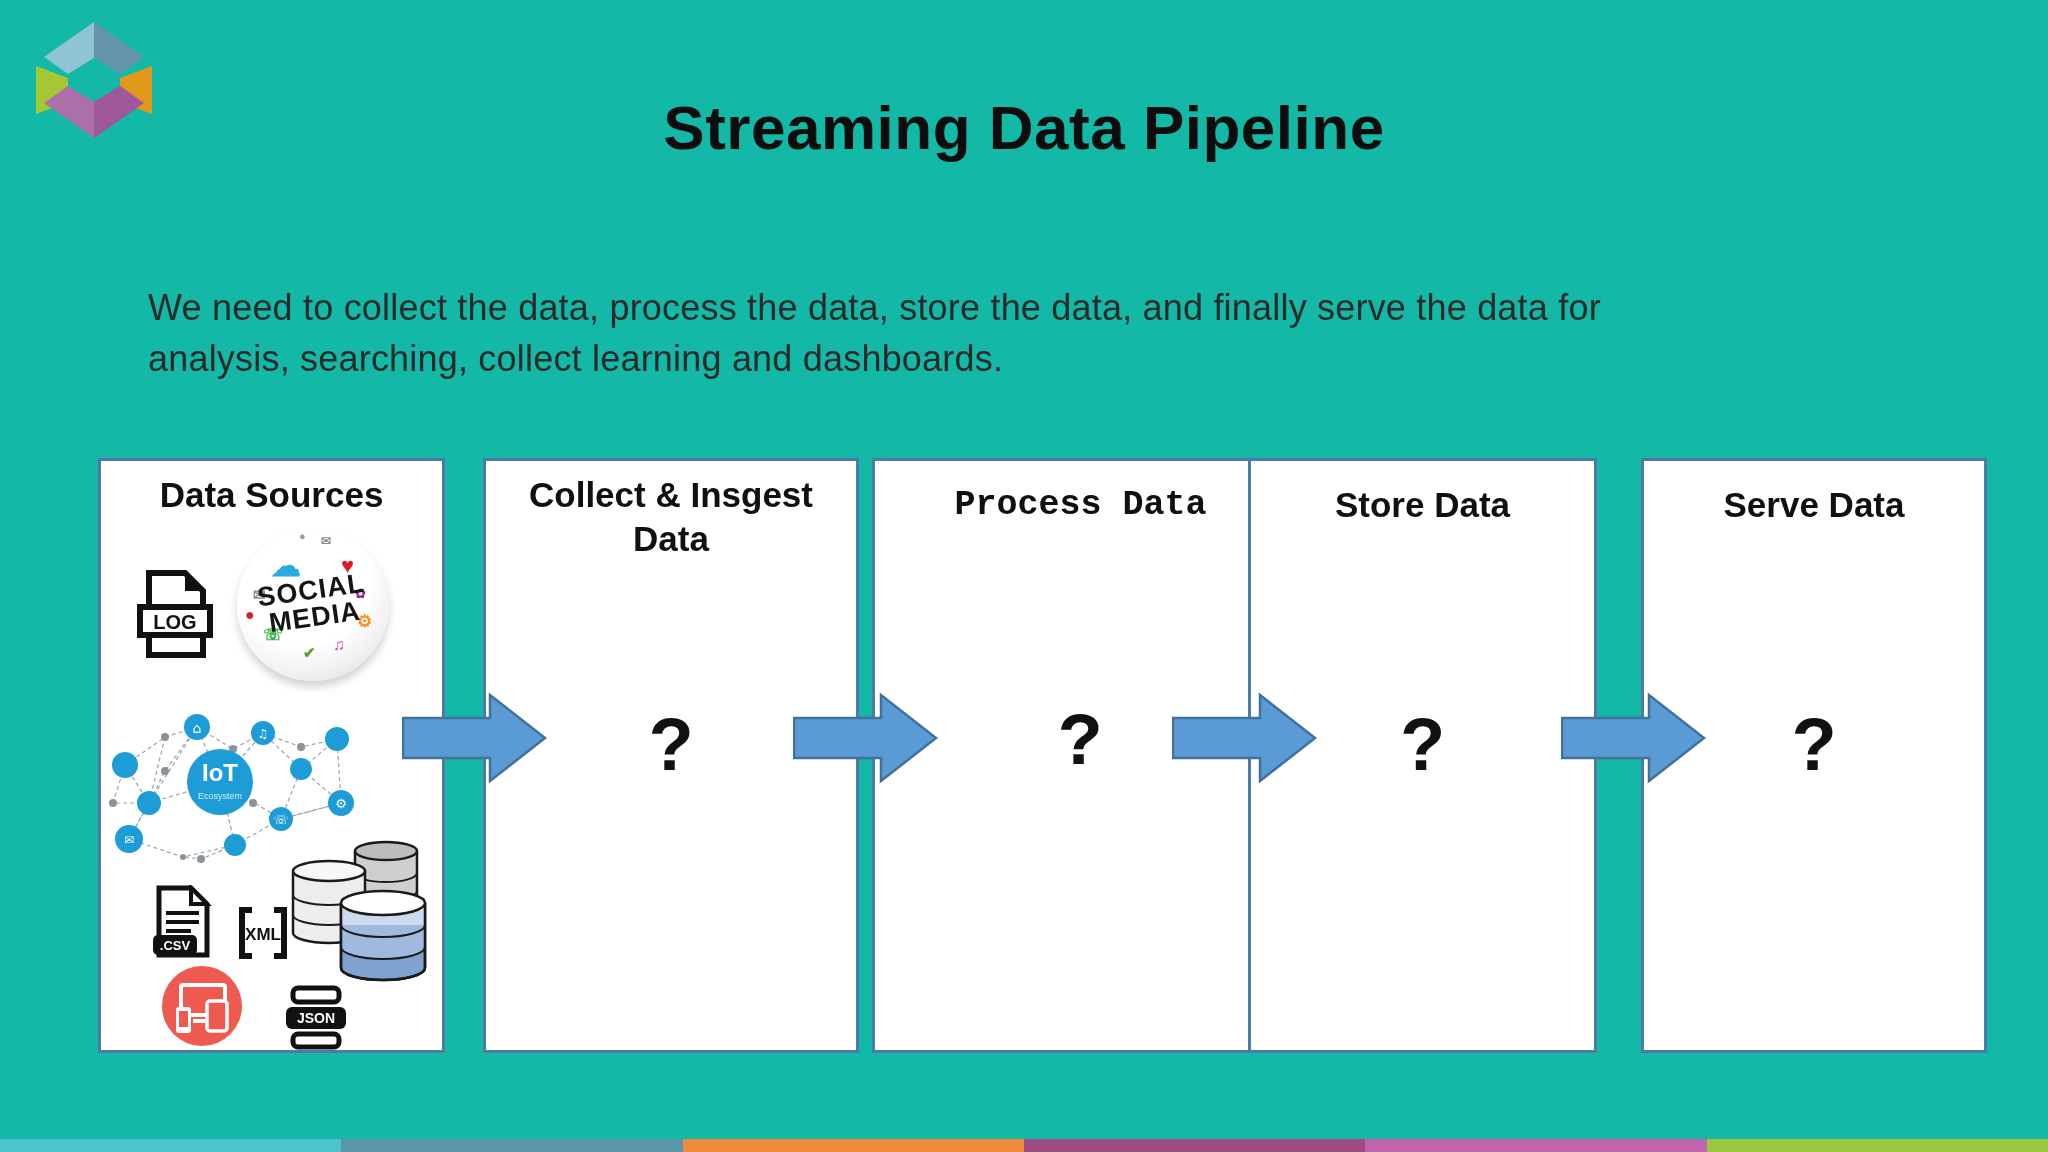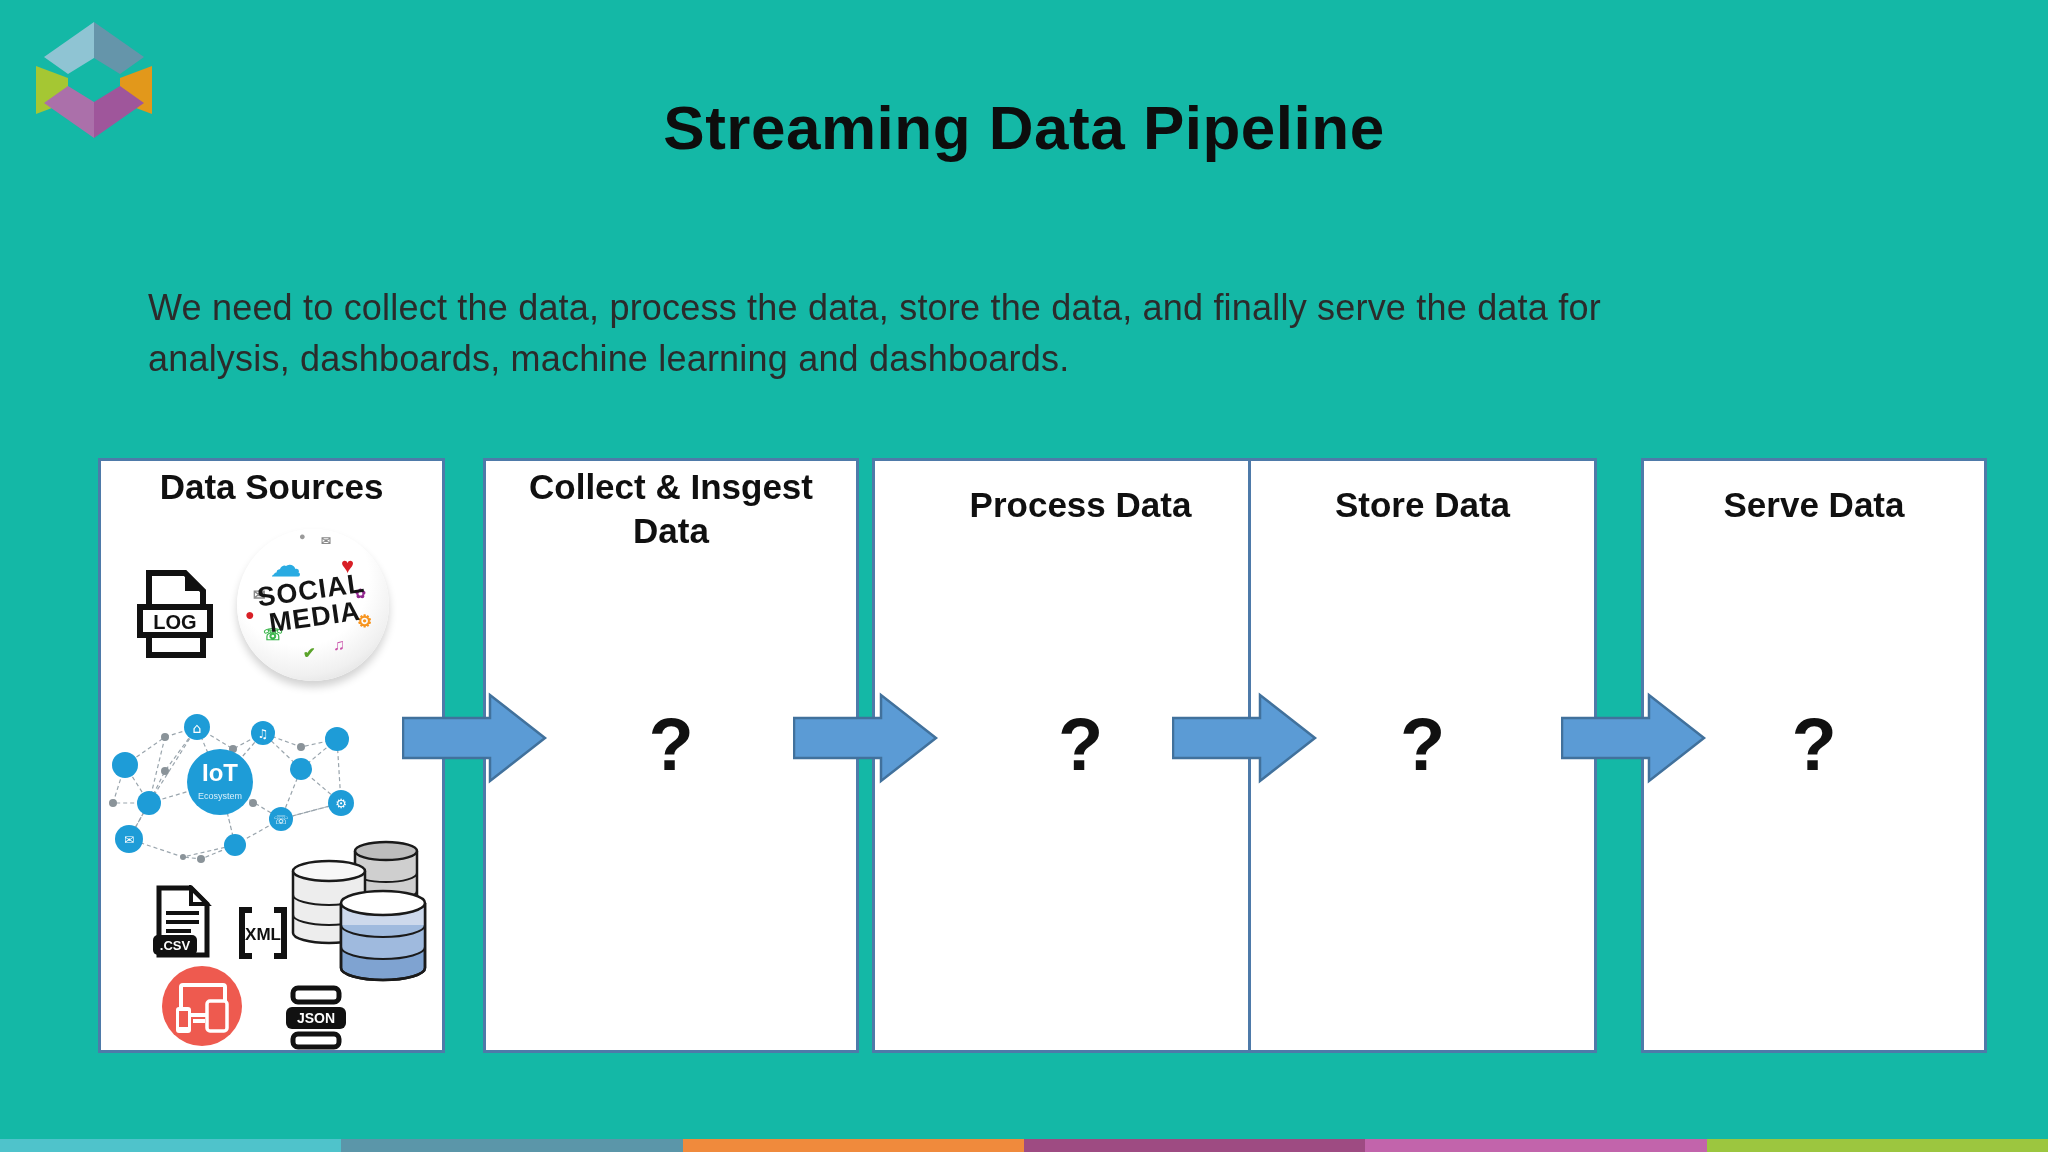--- a/index.html
+++ b/index.html
@@ -24,21 +24,21 @@
     font-size:36px; font-weight:400; color:#2b2b2b;
     letter-spacing:0.2px;
   }
   .description .line { line-height:51px; }
   
   .stage-box {
     position:absolute; top:458px; height:595px;
     border:3px solid #4e7aa9; background:#ffffff;
   }
   .stage-title {
-    margin-top:4px; padding:0 10px;
+    margin-top:12px; padding:0 10px;
     text-align:center;
     font-size:35px; font-weight:700; color:#101010;
     line-height:44px;
   }
   .qmark {
     position:absolute; left:0; right:0; top:48%;
     transform:translateY(-50%);
     text-align:center;
     font-size:74px; font-weight:800; color:#111111;
   }
@@ -79,21 +79,21 @@
     <polygon points="64,8 114,43 90,60 64,44" fill="#6595aa"></polygon>
     <polygon points="6,52 38,64 38,88 6,100" fill="#a5c733"></polygon>
     <polygon points="122,52 90,64 90,88 122,100" fill="#e2981b"></polygon>
     <polygon points="64,124 14,89 38,72 64,88" fill="#ab70aa"></polygon>
     <polygon points="64,124 114,89 90,72 64,88" fill="#9f569b"></polygon>
   </svg>
 
   <h1 class="slide-title">Streaming Data Pipeline</h1>
   <div class="description">
     <div class="line">We need to collect the data, process the data, store the data, and finally serve the data for</div>
-    <div class="line">analysis, dashboards, machine learning and dashboards.</div>
+    <div class="line">analysis, searching, collect learning and dashboards.</div>
   </div>
 
   <div class="stage-box" style="left:98px; width:347px;">
     <div class="stage-title">Data Sources</div>
     <div class="ds-content">
 
       <svg class="icon-abs" style="left:36px; top:108px;" width="76" height="92" viewBox="0 0 76 92">
         <polygon points="12,4 48,4 66,22 66,86 12,86" fill="#ffffff" stroke="#111" stroke-width="6"></polygon>
         <polygon points="48,4 48,22 66,22" fill="#111"></polygon>
         <rect x="3" y="38" width="70" height="28" fill="#ffffff" stroke="#111" stroke-width="6"></rect>
@@ -218,21 +218,21 @@
       </svg>
 
     </div>
   </div>
 
   <div class="stage-box" style="left:483px; width:376px;">
     <div class="stage-title">Collect &amp; Insgest Data</div>
     <div class="qmark">?</div>
   </div>
 
-  <div class="stage-box" style="left:872px; width:417px;">
+  <div class="stage-box" style="left:872px; width:417px;font-family:Liberation Mono, monospace;">
     <div class="stage-title" style="margin-top:22px;">Process Data</div>
     <div class="qmark">?</div>
   </div>
 
   <div class="stage-box" style="left:1248px; width:349px;">
     <div class="stage-title" style="margin-top:22px;">Store Data</div>
     <div class="qmark">?</div>
   </div>
 
   <div class="stage-box" style="left:1641px; width:346px;">

